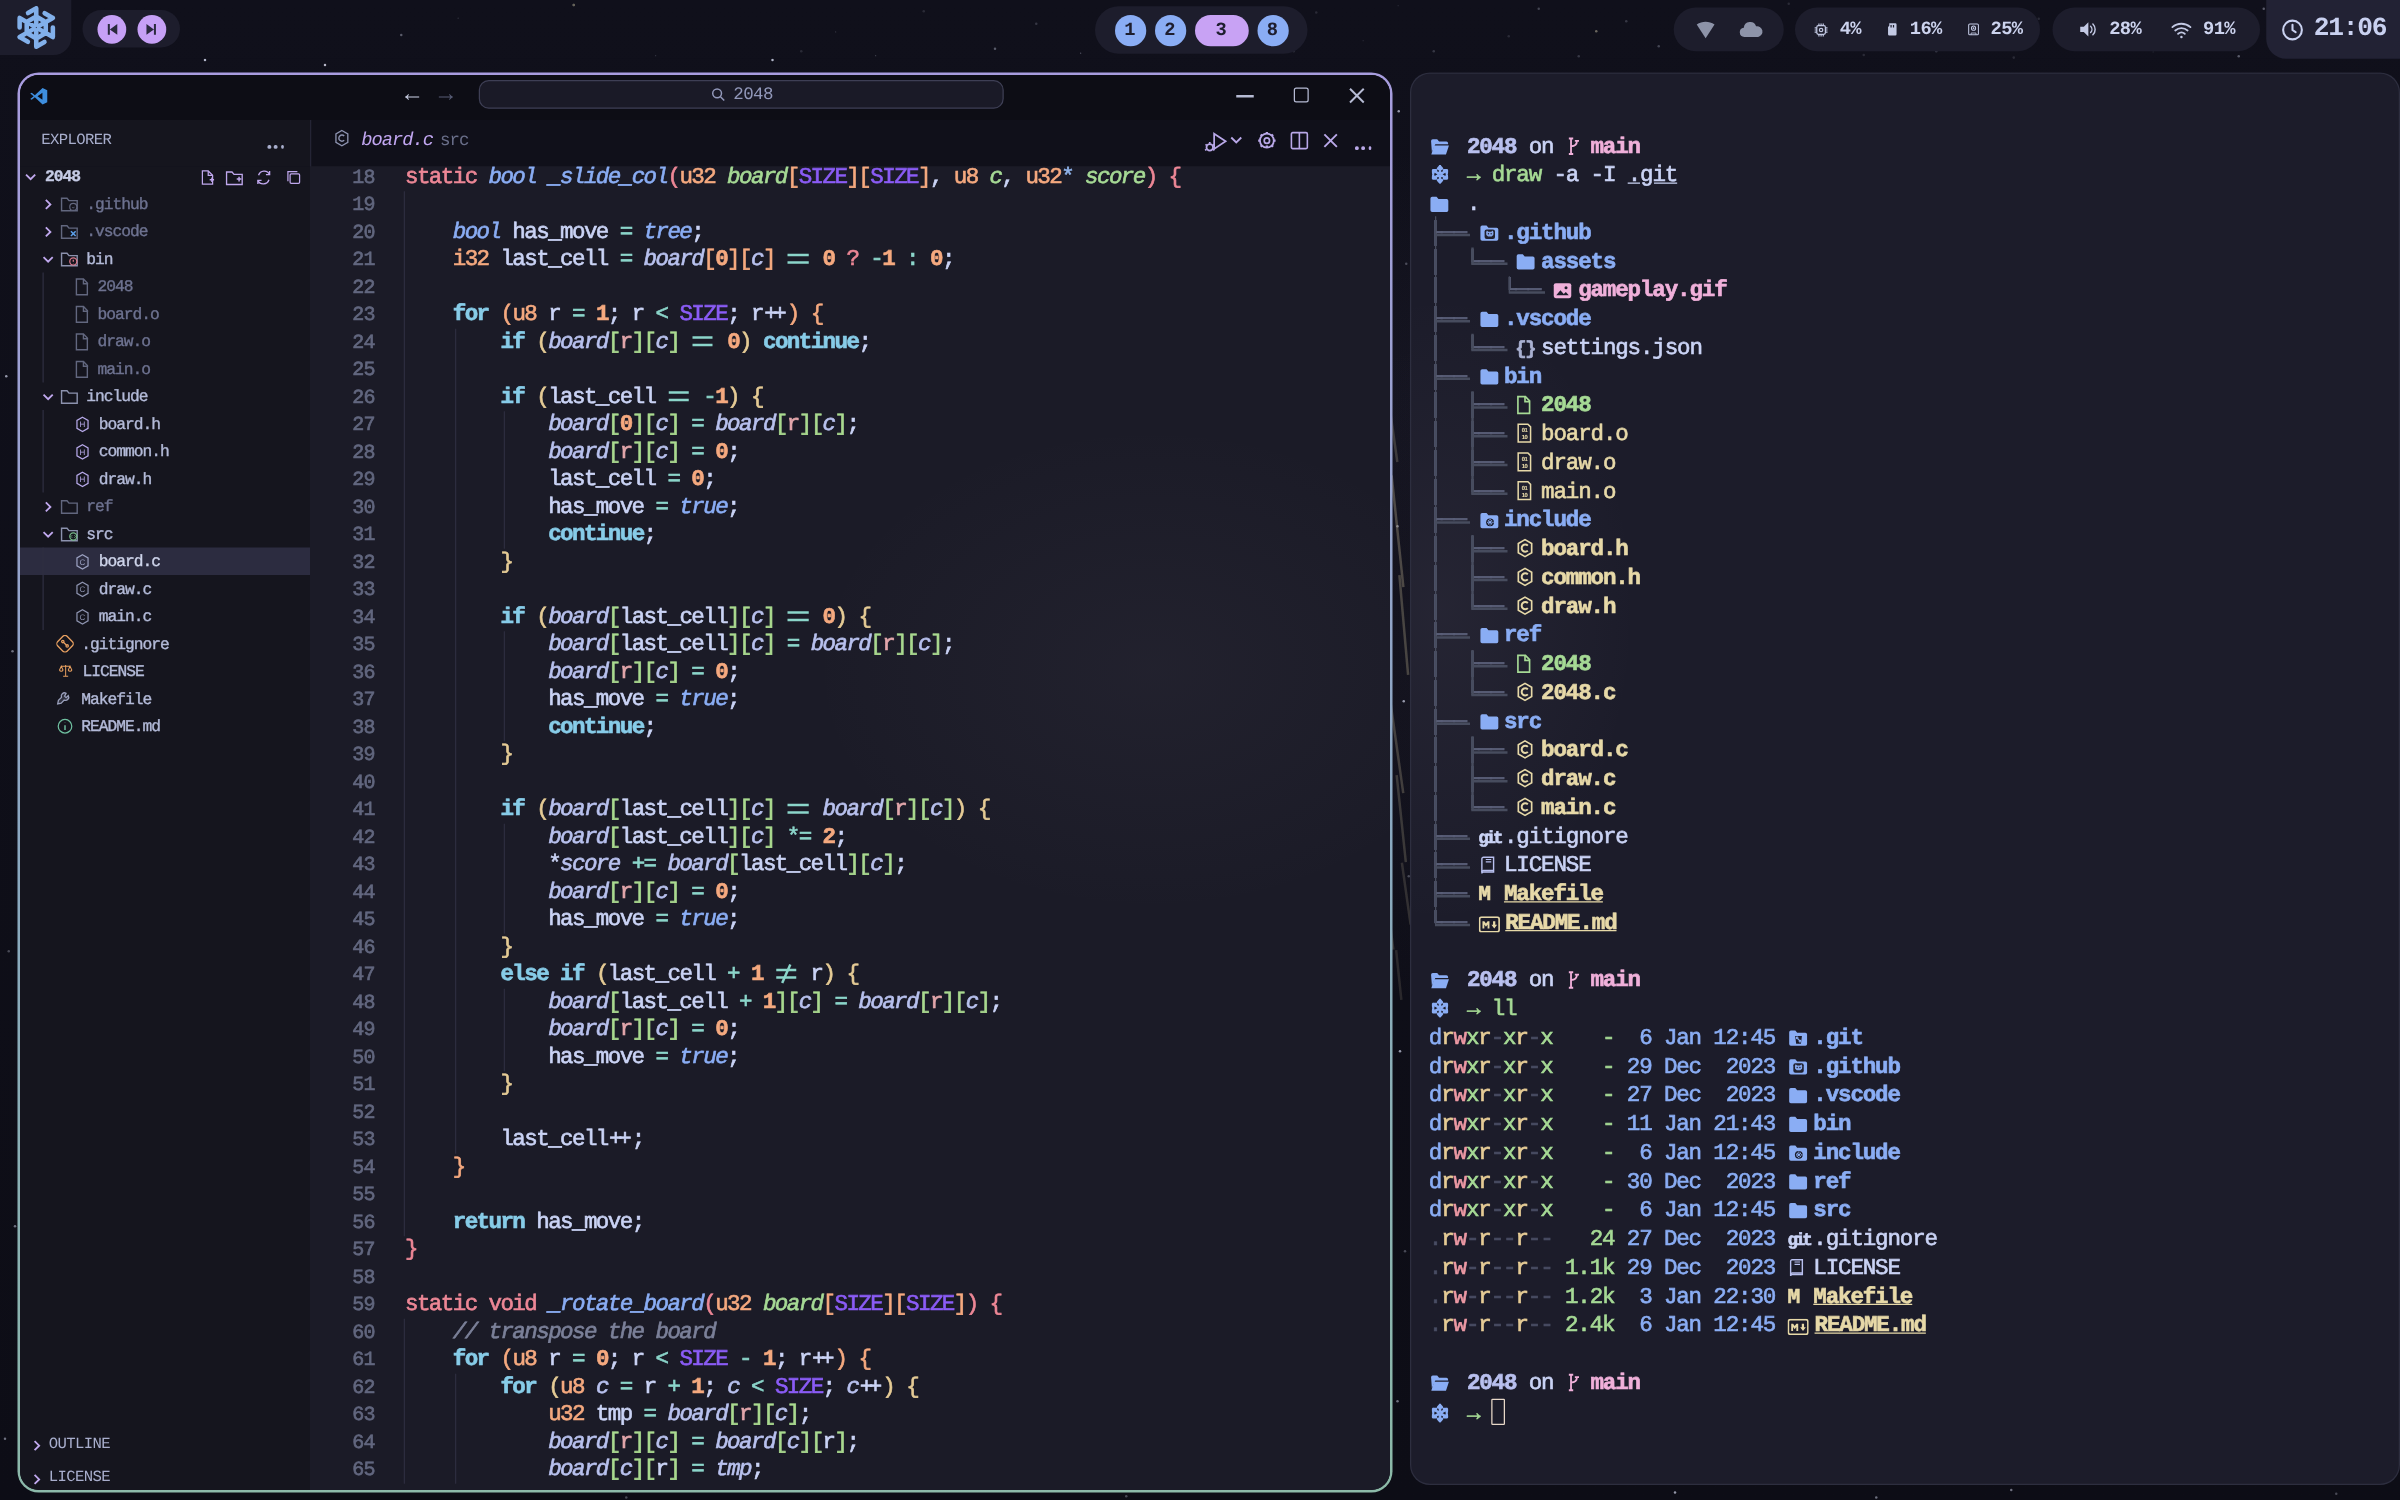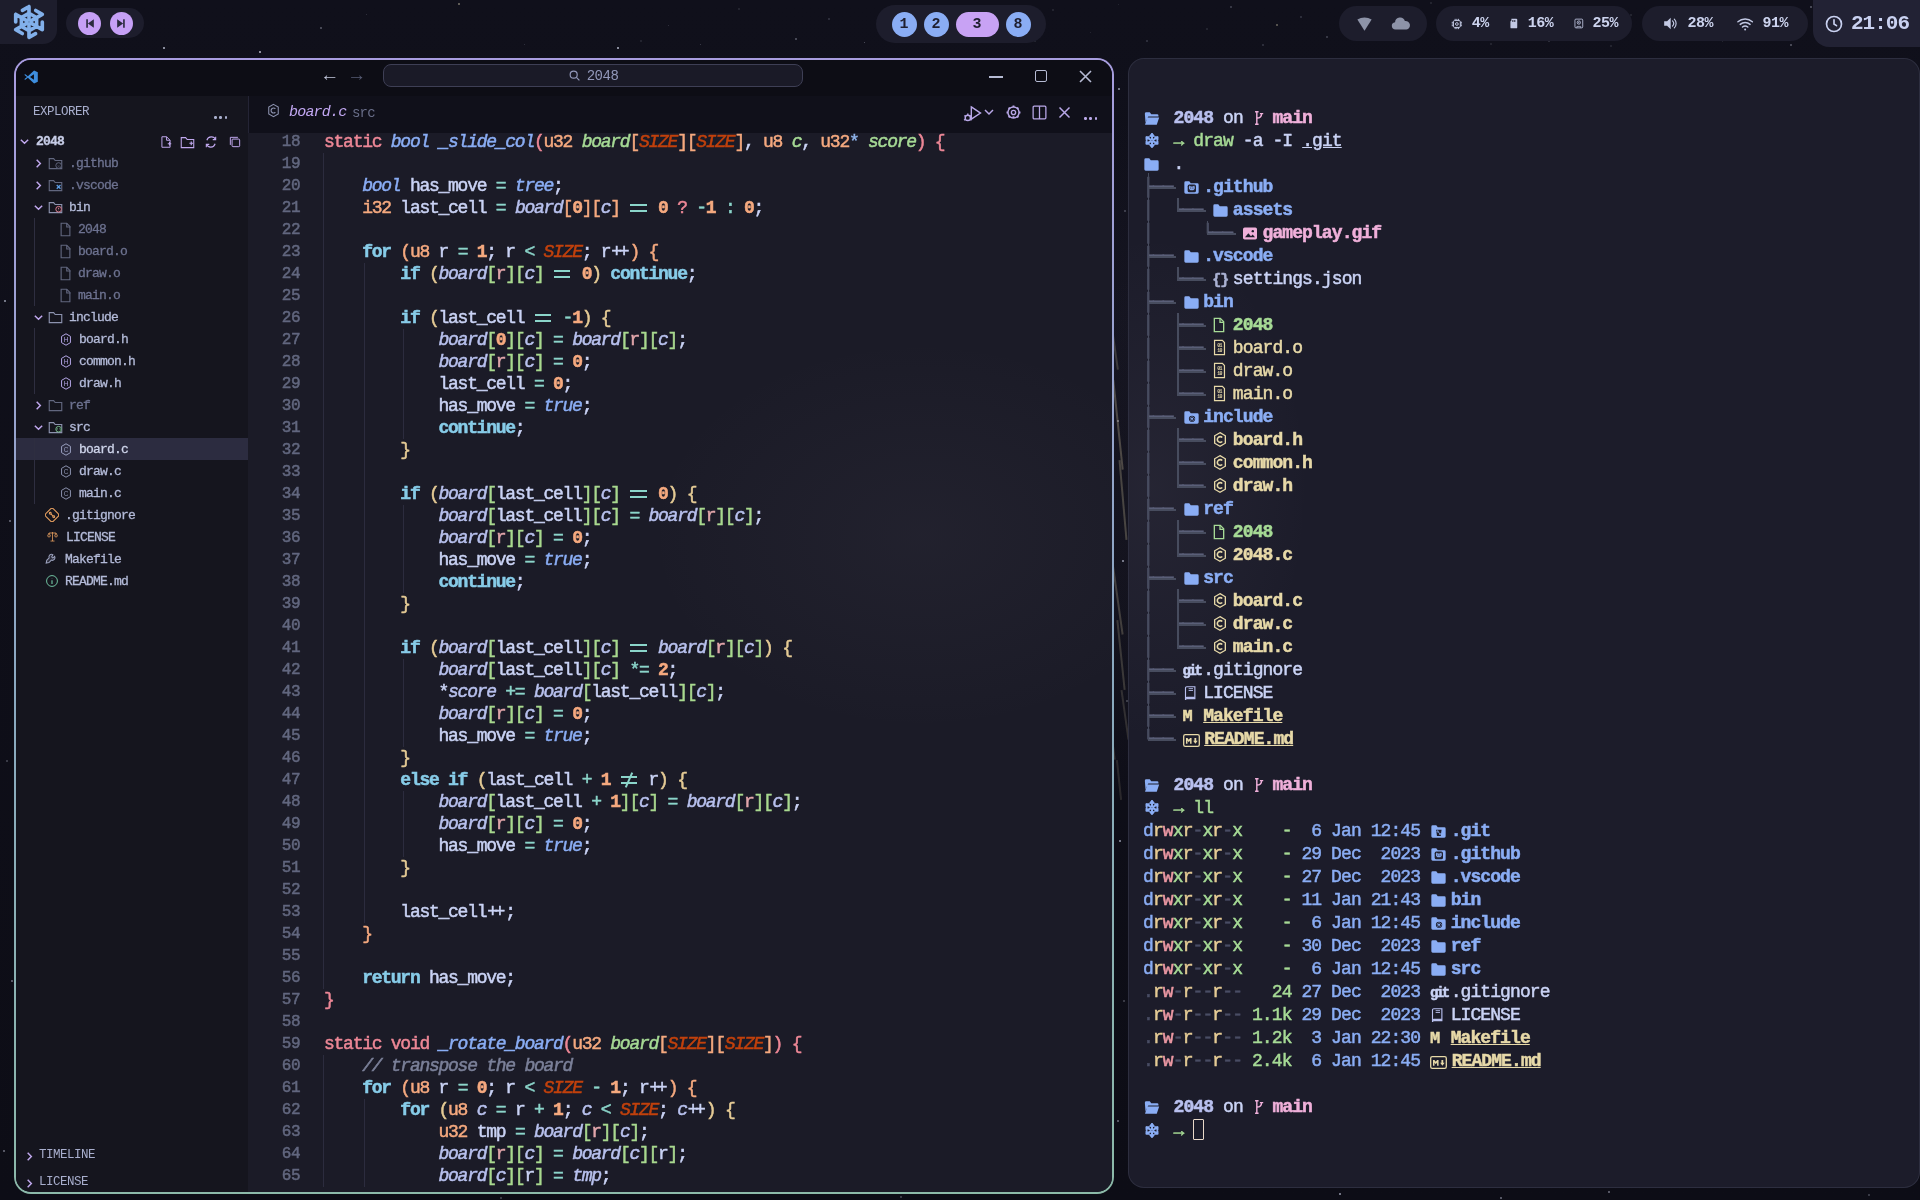--- a/index.html
+++ b/index.html
@@ -41,21 +41,21 @@
 .fn{color:#8aadf4;font-style:italic}
 .pe{color:#f5a97f}
 .b1{color:#ed8796}
 .b2{color:#f5a97f}
 .b3{color:#e5cb95}
 .b4{color:#a9d98f}
 .op{color:#8bd5ca}
 .kc{color:#87cce8;font-weight:bold}
 .pg{color:#a6da95;font-style:italic}
 .pi{color:#b8c1ee;font-style:italic}
-.sz{color:#c2410c;font-style:italic}
+.sz{color:#8b5cf6;}
 .bo{color:#8aadf4;font-style:italic}
 .cm{color:#7b8099;font-style:italic}
 .rr{color:#e2a6ab}
 .nu{color:#f5a97f;font-weight:bold}
 .lq{display:inline-block;position:relative;width:18.1px;height:9px;margin-right:1px}
 .lq:before{content:"";position:absolute;left:1px;right:1px;top:0;height:2.3px;background:#8bd5ca}
 .lq:after{content:"";position:absolute;left:1px;right:1px;top:6px;height:2.3px;background:#8bd5ca}
 .lq i{position:absolute;left:8px;top:-4px;width:2px;height:16px;background:#8bd5ca;transform:rotate(24deg)}
 .pp{display:inline-block;width:19.1px;letter-spacing:-3.5px;text-indent:1px}
 
@@ -507,21 +507,21 @@
             <path d="M12 7.2v.3M12 10.5V17" stroke-width="2"></path>
           </svg>
           <span class="nm">README.md</span>
         </div>
         <div style="position:absolute;left:18px;top:85px;width:1px;height:88px;background:#2e2e40"></div>
         <div style="position:absolute;left:18px;top:195px;width:1px;height:66px;background:#2e2e40"></div>
         <div style="position:absolute;left:18px;top:305px;width:1px;height:66px;background:#2e2e40"></div>
         <div style="position:absolute;left:8px;top:1016px"><svg class="sic" width="11" height="11" viewBox="0 0 12 12" style="margin:0 4px 0 0">
             <path d="M4 2l4 4-4 4" stroke="#c0a8ee" stroke-width="1.6" fill="none"></path>
           </svg></div>
-        <div style="position:absolute;left:23px;top:1015px;color:#a8aecd;font:12.5px 'Liberation Mono';letter-spacing:-0.5px">TIMELINE</div>
+        <div style="position:absolute;left:23px;top:1015px;color:#a8aecd;font:12.5px 'Liberation Mono';letter-spacing:-0.5px">OUTLINE</div>
         <div style="position:absolute;left:8px;top:1043px"><svg class="sic" width="11" height="11" viewBox="0 0 12 12" style="margin:0 4px 0 0">
             <path d="M4 2l4 4-4 4" stroke="#c0a8ee" stroke-width="1.6" fill="none"></path>
           </svg></div>
         <div style="position:absolute;left:23px;top:1042px;color:#a8aecd;font:12.5px 'Liberation Mono';letter-spacing:-0.5px">LICENSE</div>
       </div>
       <div id="editor">
         <div id="edsmudge"></div>
       </div>
       <div id="editor2" style="position:absolute;left:232px;top:73px;right:2px;bottom:2px;overflow:hidden;background:transparent">
         <div id="gutter" style="top:-2px">18<br>19<br>20<br>21<br>22<br>23<br>24<br>25<br>26<br>27<br>28<br>29<br>30<br>31<br>32<br>33<br>34<br>35<br>36<br>37<br>38<br>39<br>40<br>41<br>42<br>43<br>44<br>45<br>46<br>47<br>48<br>49<br>50<br>51<br>52<br>53<br>54<br>55<br>56<br>57<br>58<br>59<br>60<br>61<br>62<br>63<br>64<br>65</div>

